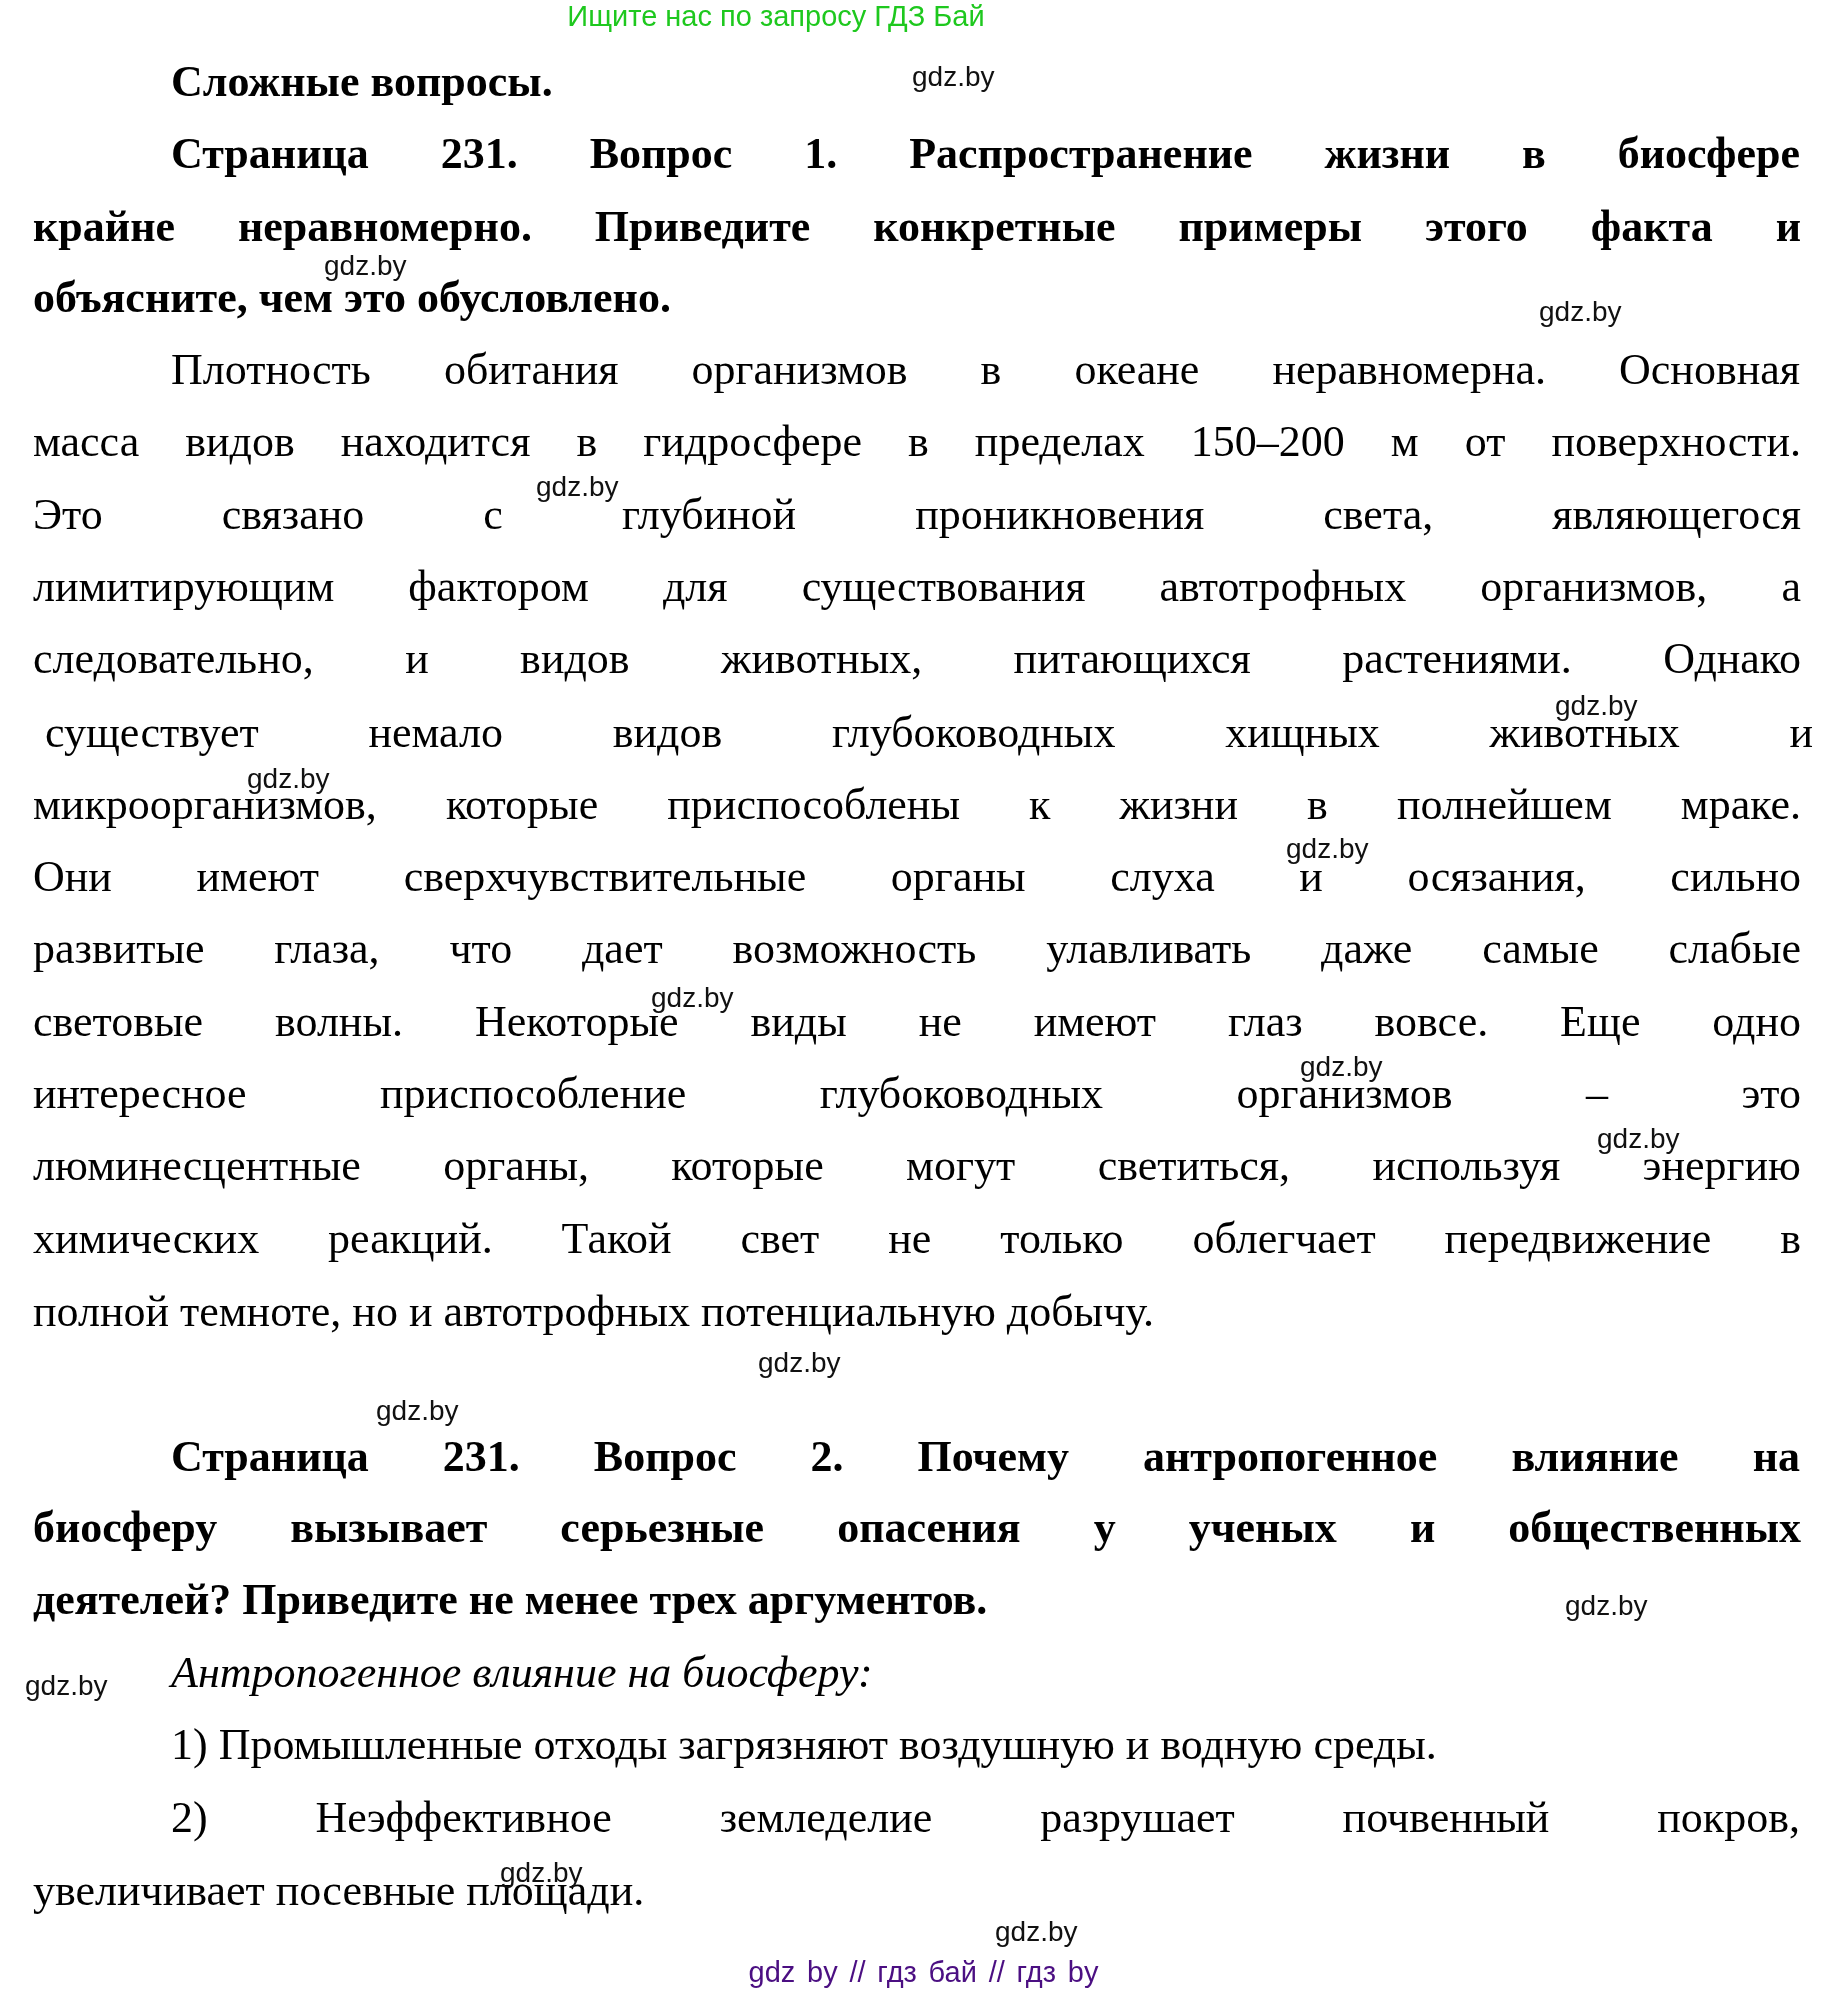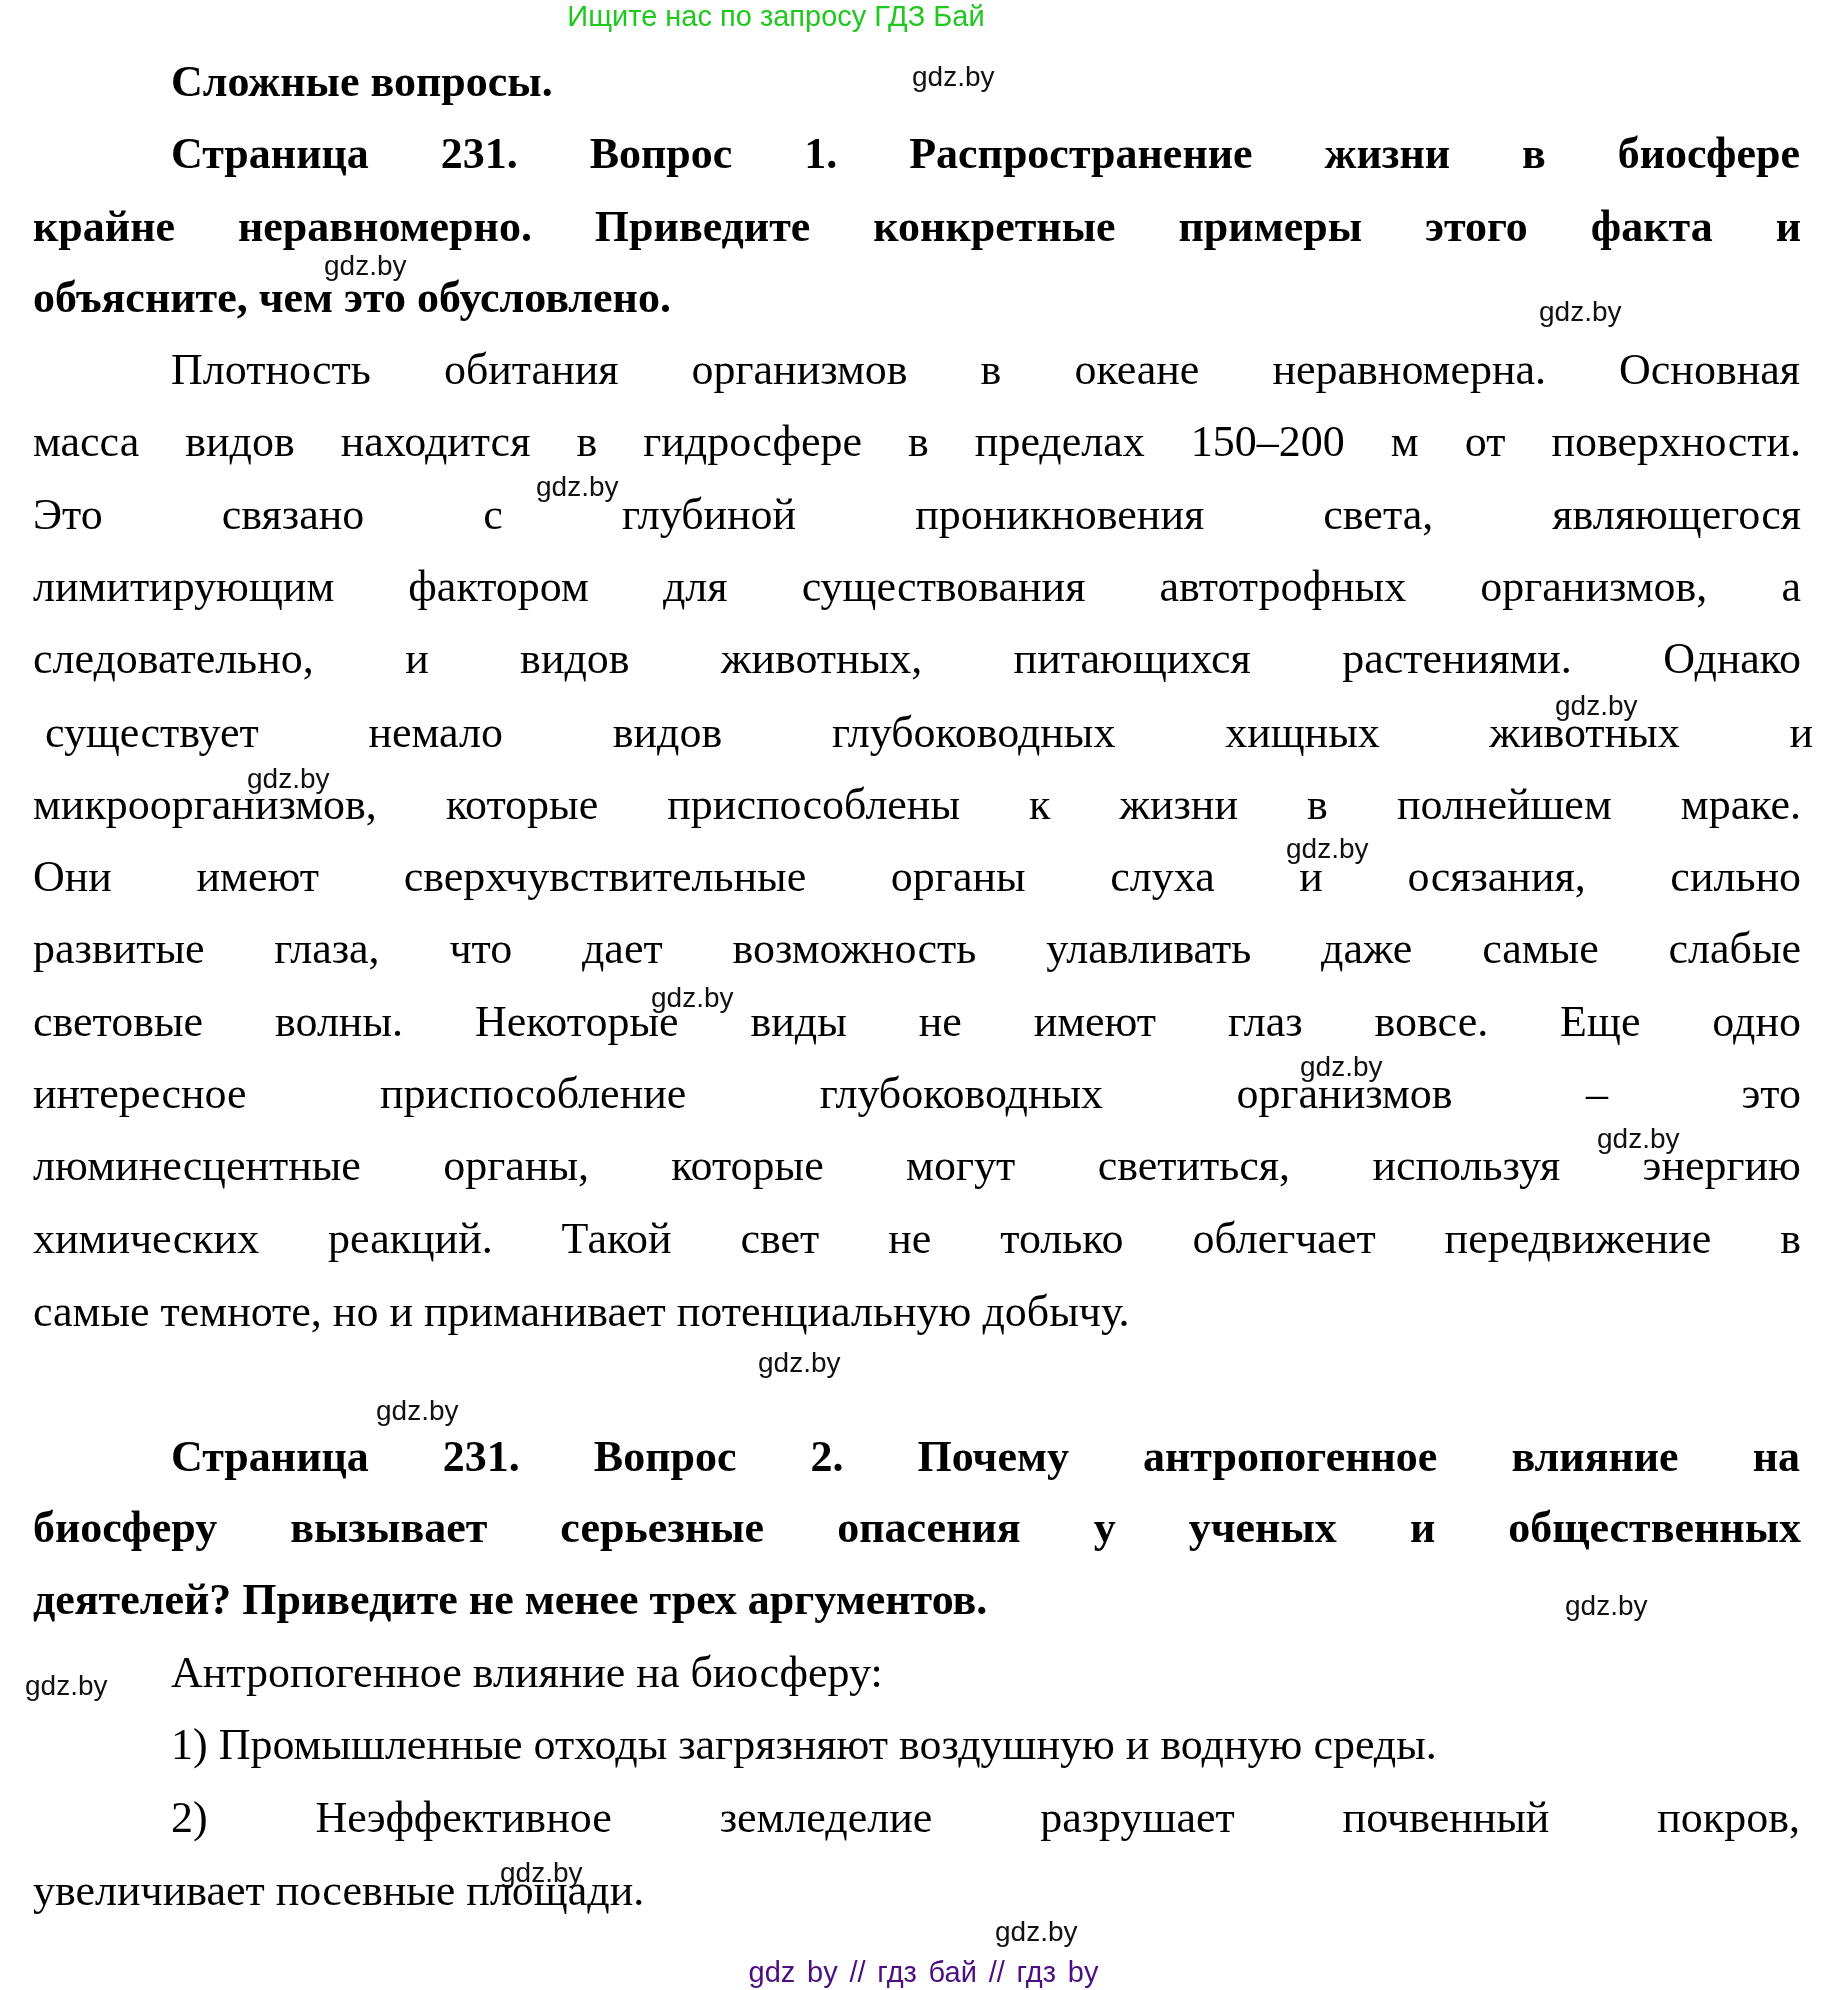--- a/index.html
+++ b/index.html
@@ -44,27 +44,27 @@
 <div class="line just" style="top:559px;">лимитирующим фактором для существования автотрофных организмов, а</div>
 <div class="line just" style="top:631px;">следовательно, и видов животных, питающихся растениями. Однако</div>
 <div class="line just" style="top:705px;margin-left:12px;">существует немало видов глубоководных хищных животных и</div>
 <div class="line just" style="top:777px;">микроорганизмов, которые приспособлены к жизни в полнейшем мраке.</div>
 <div class="line just" style="top:849px;">Они имеют сверхчувствительные органы слуха и осязания, сильно</div>
 <div class="line just" style="top:921px;">развитые глаза, что дает возможность улавливать даже самые слабые</div>
 <div class="line just" style="top:994px;">световые волны. Некоторые виды не имеют глаз вовсе. Еще одно</div>
 <div class="line just" style="top:1066px;">интересное приспособление глубоководных организмов – это</div>
 <div class="line just" style="top:1138px;">люминесцентные органы, которые могут светиться, используя энергию</div>
 <div class="line just" style="top:1211px;">химических реакций. Такой свет не только облегчает передвижение в</div>
-<div class="line" style="top:1284px;">самые темноте, но и приманивает потенциальную добычу.</div>
+<div class="line" style="top:1284px;">полной темноте, но и автотрофных потенциальную добычу.</div>
 
 <div class="line indent bold just" style="top:1429px;">Страница 231. Вопрос 2. Почему антропогенное влияние на</div>
 <div class="line bold just" style="top:1500px;">биосферу вызывает серьезные опасения у ученых и общественных</div>
 <div class="line bold" style="top:1572px;">деятелей? Приведите не менее трех аргументов.</div>
 
-<div class="line indent" style="top:1645px;">Антропогенное влияние на биосферу:</div>
+<div class="line indent" style="top:1645px;font-style:italic;">Антропогенное влияние на биосферу:</div>
 <div class="line indent" style="top:1717px;">1) Промышленные отходы загрязняют воздушную и водную среды.</div>
 <div class="line indent just" style="top:1790px;">2) Неэффективное земледелие разрушает почвенный покров,</div>
 <div class="line" style="top:1863px;">увеличивает посевные площади.</div>
 
 <div class="wm" style="left:912px; top:62px;">gdz.by</div>
 <div class="wm" style="left:324px; top:251px;">gdz.by</div>
 <div class="wm" style="left:1539px; top:297px;">gdz.by</div>
 <div class="wm" style="left:536px; top:472px;">gdz.by</div>
 <div class="wm" style="left:1555px; top:691px;">gdz.by</div>
 <div class="wm" style="left:247px; top:764px;">gdz.by</div>

